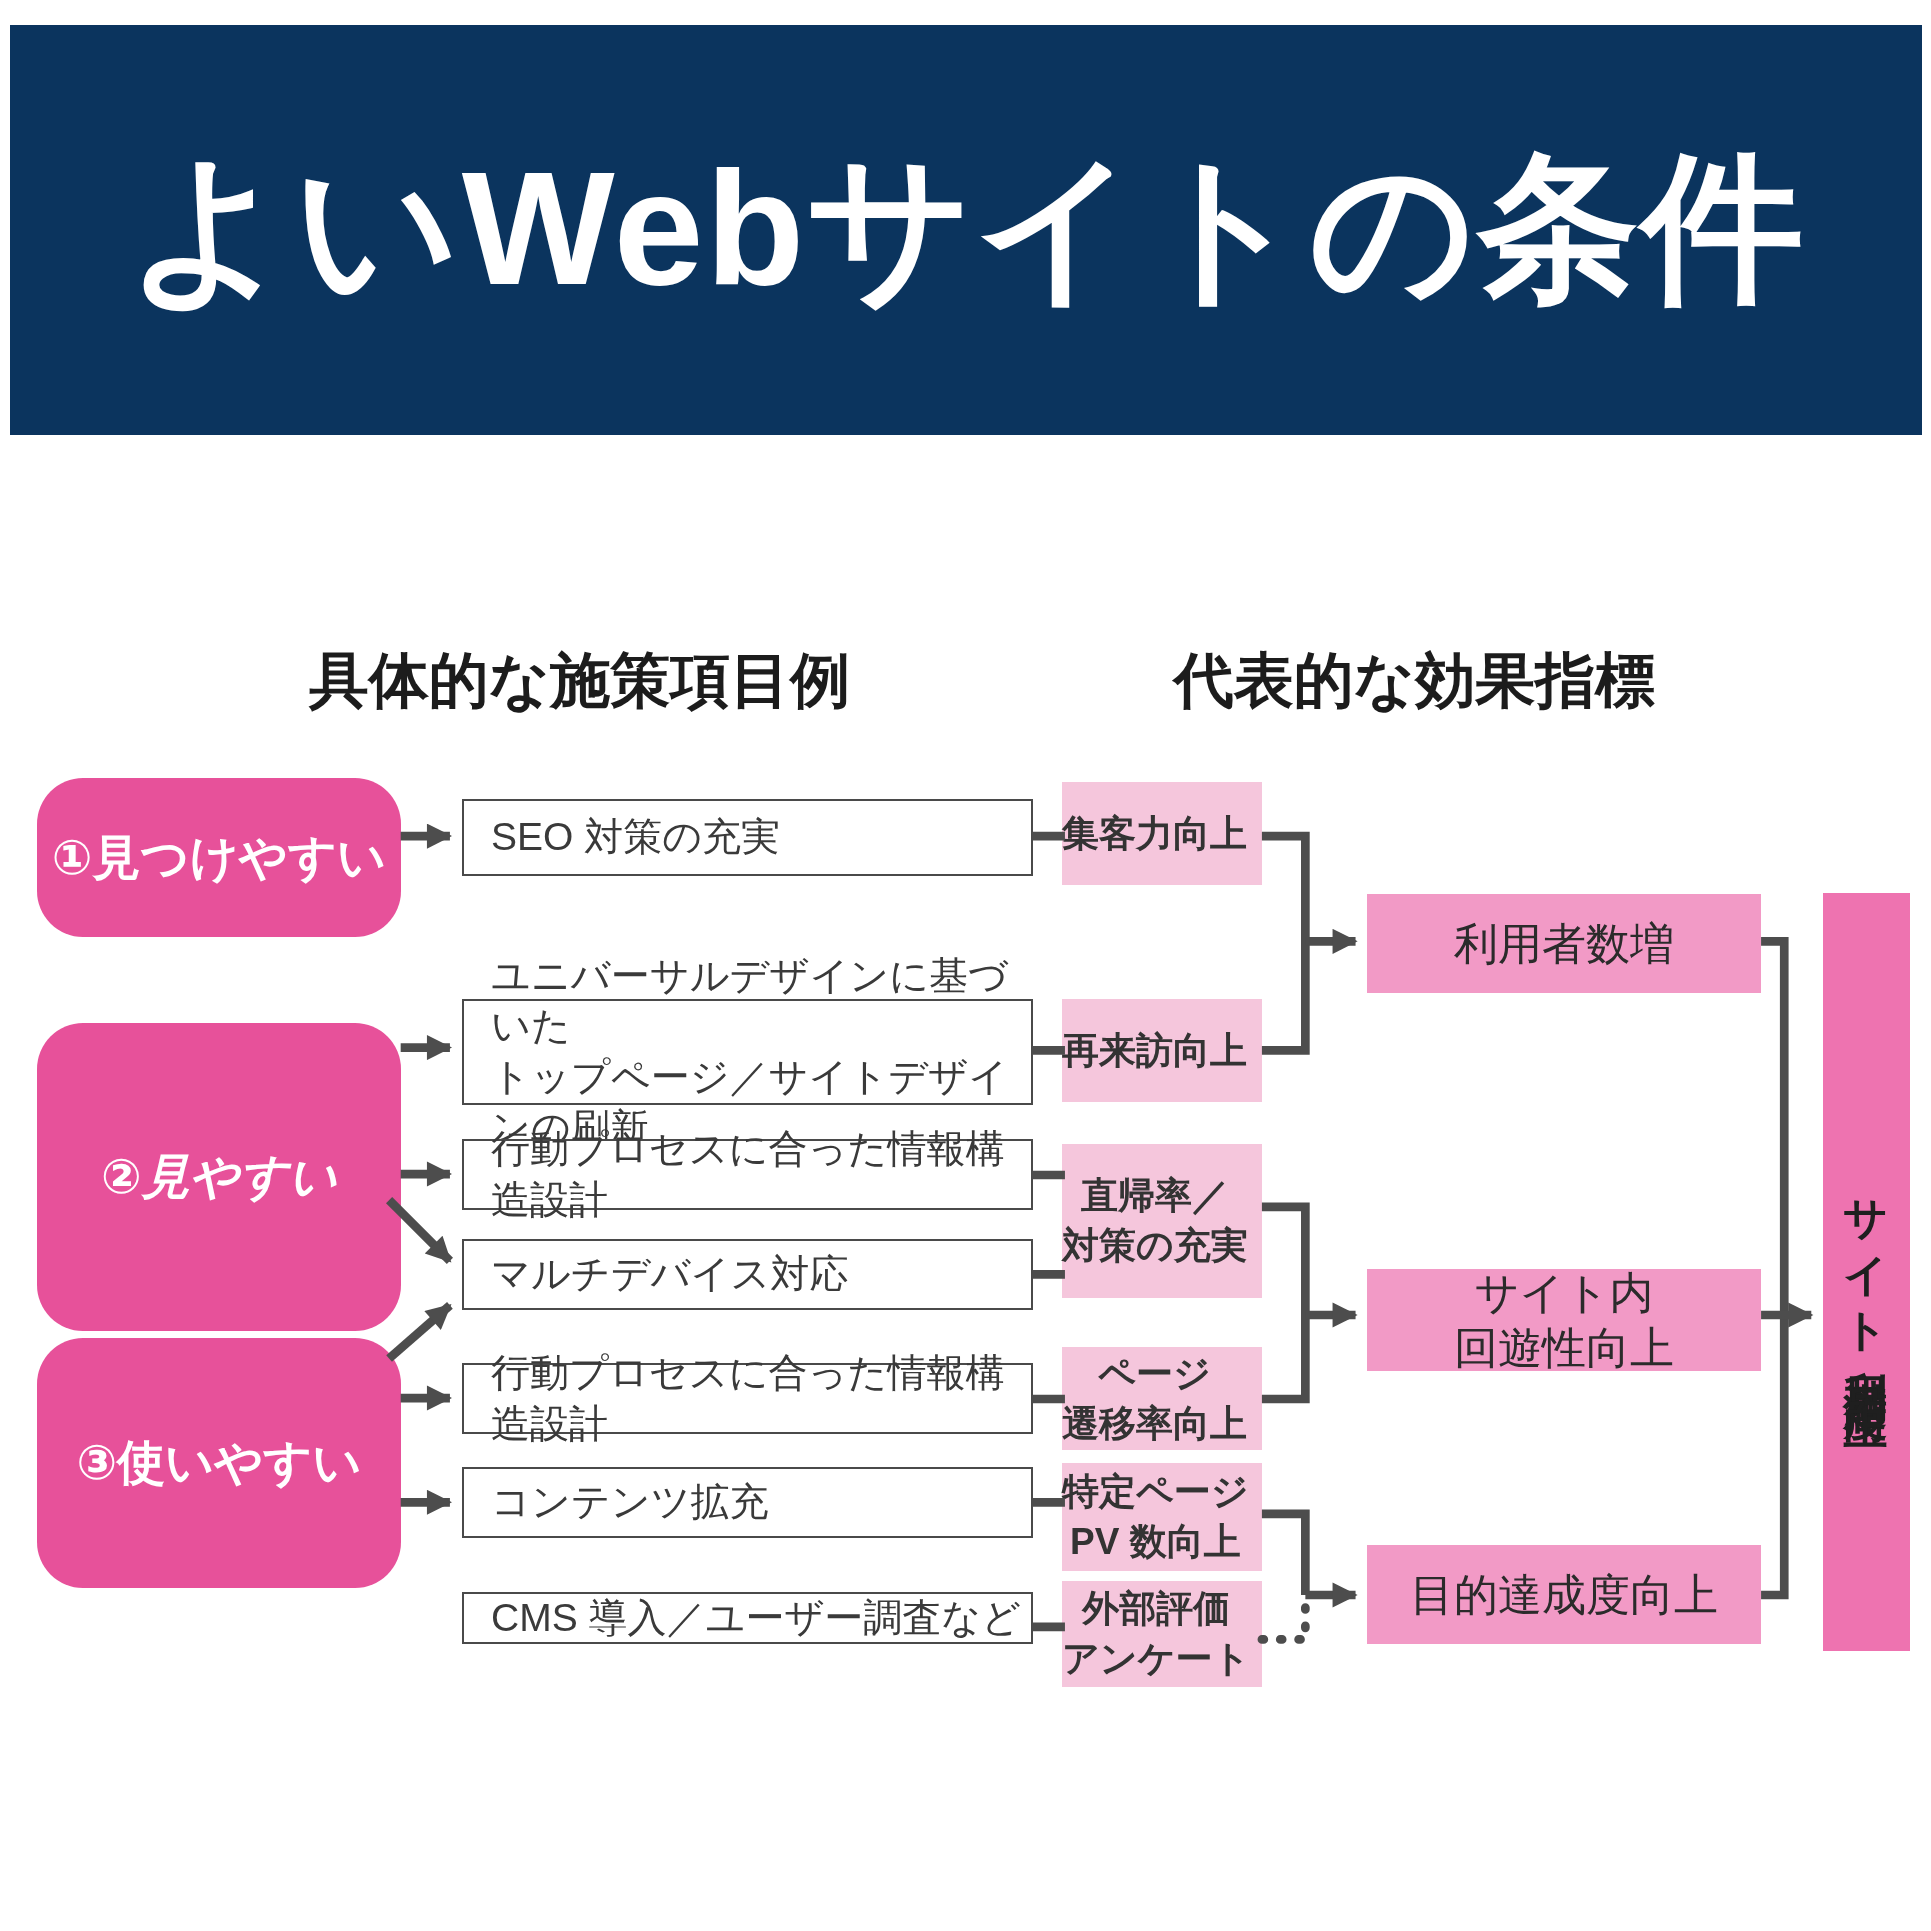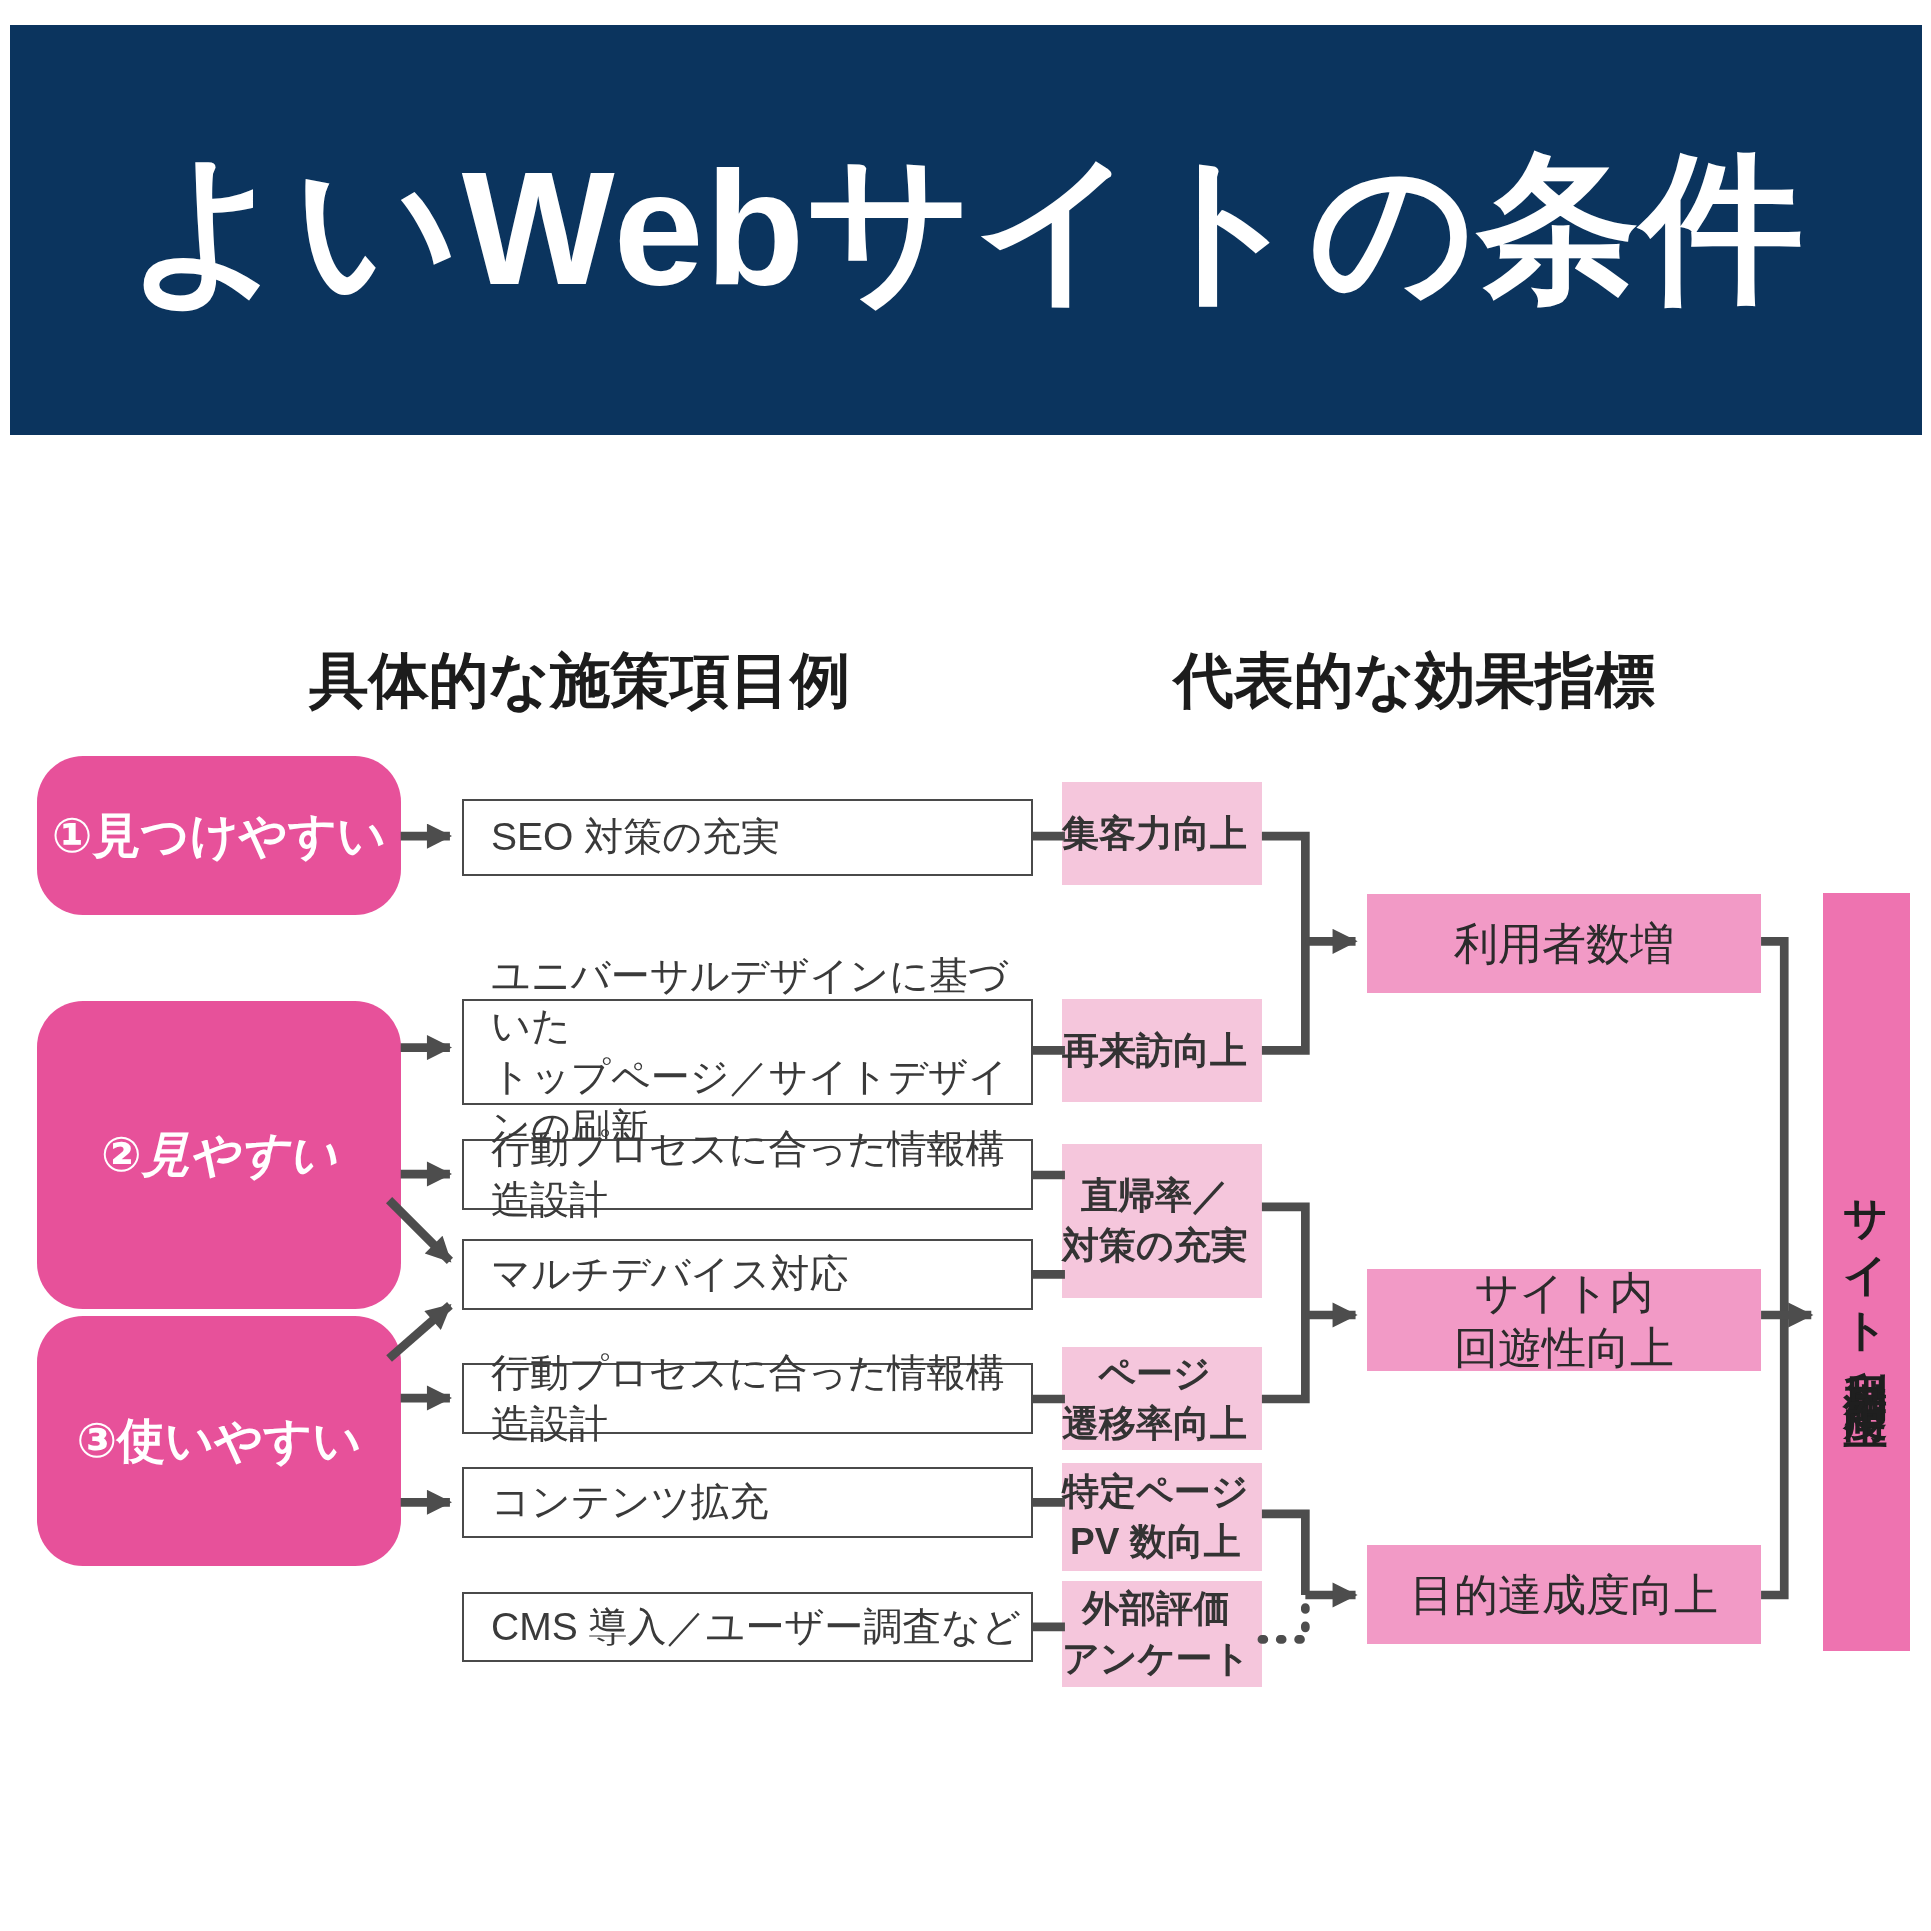--- a/index.html
+++ b/index.html
@@ -23,37 +23,37 @@
   .col-header{position:absolute;top:641px;font-size:60px;font-weight:bold;color:#1c1c1c;
               text-align:center;white-space:nowrap;}
   .col-header.left{left:290px;width:579px;}
   .col-header.right{left:1154px;width:521px;}
 
   
   .lbl{white-space:pre-line;}
 
   
   .cond{position:absolute;left:37px;width:364px;background:var(--pink-bright);
-        border-radius:46px;display:flex;align-items:center;justify-content:center;}
+        border-radius:46px;display:flex;align-items:center;justify-content:center;margin-top:22px;}
   .cond .lbl{color:#fff;font-size:48px;font-weight:bold;white-space:nowrap;}
   .c1{top:756px;height:159px;}
   .c2{top:1001px;height:308px;font-style:italic;}
   .c3{top:1316px;height:250px;}
 
   
   .measure{position:absolute;left:462px;width:571px;background:#fff;border:2.9px solid #4a4a4a;
            display:flex;align-items:center;padding-left:27px;}
   .measure .lbl{color:#3a3a3a;font-size:39px;line-height:1.3;}
   .m1{top:799px;height:77px;}
   .m2{top:999px;height:106px;}
   .m3{top:1139px;height:71px;}
   .m4{top:1239px;height:71px;}
   .m5{top:1363px;height:71px;}
   .m6{top:1467px;height:71px;}
-  .m7{top:1592px;height:70px;}
+  .m7{top:1592px;height:52px;}
 
   
   .indicator{position:absolute;left:1062px;width:200px;background:var(--pink-light);
              display:flex;align-items:center;justify-content:flex-start;text-align:center;}
   .indicator .lbl{color:#333;font-size:37px;font-weight:bold;line-height:1.35;}
   .i1{top:782px;height:103px;}
   .i2{top:999px;height:103px;}
   .i3{top:1144px;height:154px;}
   .i4{top:1347px;height:103px;}
   .i5{top:1463px;height:108px;}

